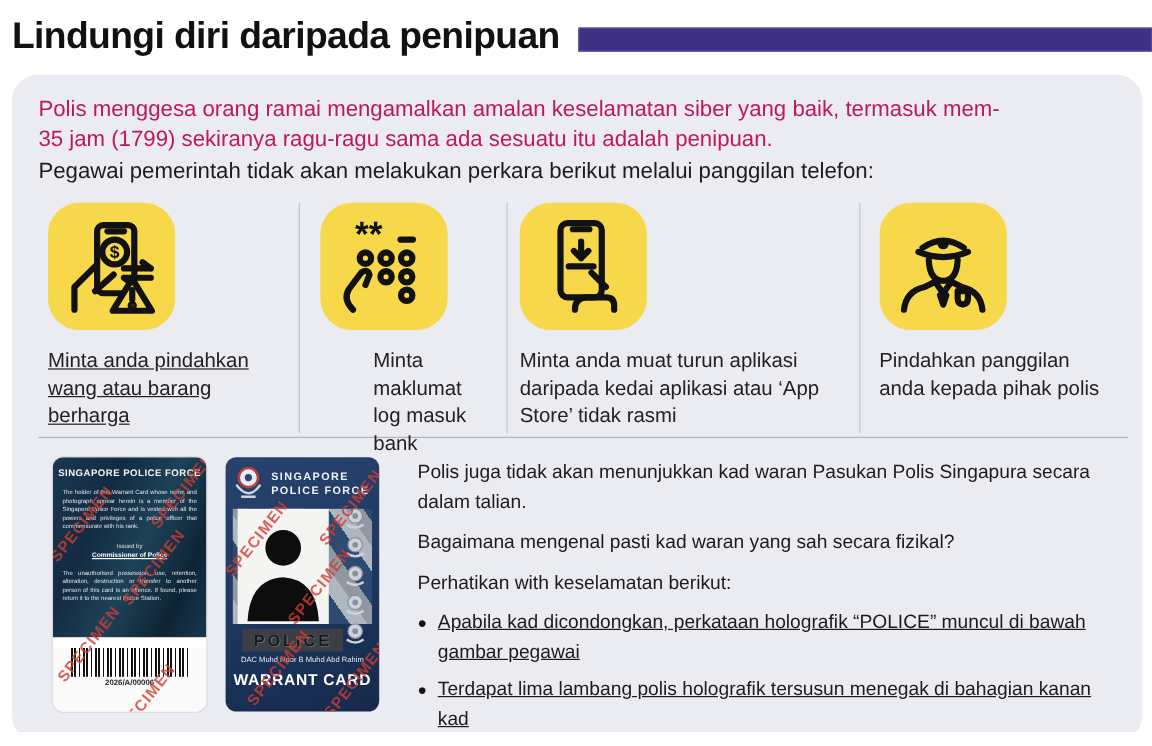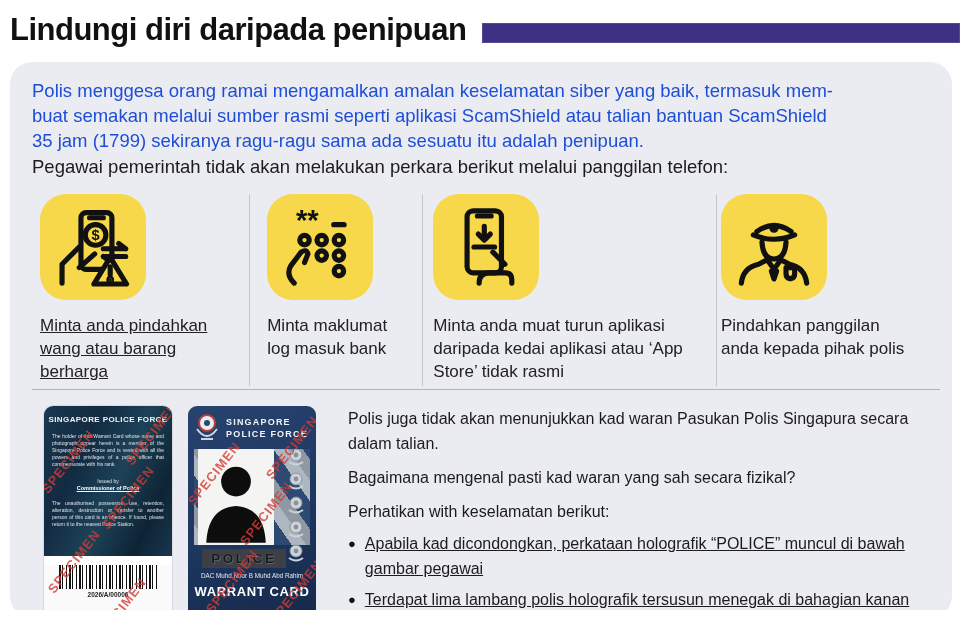--- a/index.html
+++ b/index.html
@@ -7,35 +7,35 @@
   .page { position:relative; width:960px; height:610px; overflow:hidden; }
 
   
   .titlebar { position:absolute; left:10px; top:12px; width:950px; display:flex; align-items:center; }
   .titlebar h1 { font-size:31px; font-weight:bold; color:#111; letter-spacing:-0.5px; white-space:nowrap; }
   .title-accent { flex:1; height:20px; background:#3e3183; margin-left:16px; margin-top:6px; border:1px solid #56499b; }
 
   
   .panel { position:absolute; left:10px; top:62px; width:942px; height:556px;
            background:#ebebf2; border-radius:22px; padding:16px 18px 0 22px; overflow:hidden; }
-  .intro-line { font-size:18.5px; line-height:25px; color:#1d4ed8; }
+  .intro-line { font-size:18.5px; line-height:25px; color:#be185d; }
   .intro-lead { font-size:18.5px; line-height:25px; color:#1c1c1c; margin-top:1px; }
 
   
   .actions-row { display:flex; margin-top:15px; height:192px; }
   .action-col { padding:0 14px 0 10px; }
   .action-col.c1 { width:224px; padding-left:8px; }
   .action-col.c2 { width:178px; border-left:1px solid #c4c4cf; padding-left:17px; }
   .action-col.c3 { width:303px; border-left:1px solid #c4c4cf; }
-  .action-col.c4 { width:225px; border-left:1px solid #c4c4cf; padding-left:4px; }
+  .action-col.c4 { width:225px; border-left:1px solid #c4c4cf; padding-left:16px; }
   .tile { width:106px; height:106px; background:#f6d84a; border-radius:26px; display:flex; align-items:center; justify-content:center; }
   .tile svg { width:86px; height:86px; }
   .caption { font-size:17px; line-height:23px; color:#222; margin-top:14px; }
   .c1 .caption { max-width:192px;text-decoration:underline; }
-  .c2 .caption { max-width:155px; }
+  .c2 .caption { max-width:155px;margin-left:44px; }
   .c3 .caption { max-width:272px; }
   .c4 .caption { max-width:198px; }
 
   .section-divider { border:none; border-top:1px solid #b2b2bf; margin:3px 0 0 0; width:908px; }
 
   
   .bottom { display:flex; margin-top:16px; }
   .cards { display:flex; gap:16px; margin-left:12px; }
   .card { width:128px; height:212px; border-radius:9px; position:relative; overflow:hidden; flex-shrink:0; }
 
@@ -83,21 +83,20 @@
 <div class="page">
 
   <header class="titlebar">
     <h1>Lindungi diri daripada penipuan</h1>
     <div class="title-accent"></div>
   </header>
 
   <div class="panel">
 
     <p class="intro-line">Polis menggesa orang ramai mengamalkan amalan keselamatan siber yang baik, termasuk mem-</p>
-    <p class="intro-line">buat semakan melalui sumber rasmi seperti aplikasi ScamShield atau talian bantuan ScamShield</p>
     <p class="intro-line">35 jam (1799) sekiranya ragu-ragu sama ada sesuatu itu adalah penipuan.</p>
     <p class="intro-lead">Pegawai pemerintah tidak akan melakukan perkara berikut melalui panggilan telefon:</p>
 
     <div class="actions-row">
 
       <div class="action-col c1">
         <div class="tile">
           <svg viewBox="0 0 100 100" fill="none" stroke="#111" stroke-width="6" stroke-linecap="round" stroke-linejoin="round">
             <rect x="36" y="10" width="36" height="66" rx="6"></rect>
             <line x1="46" y1="16" x2="62" y2="16"></line>

